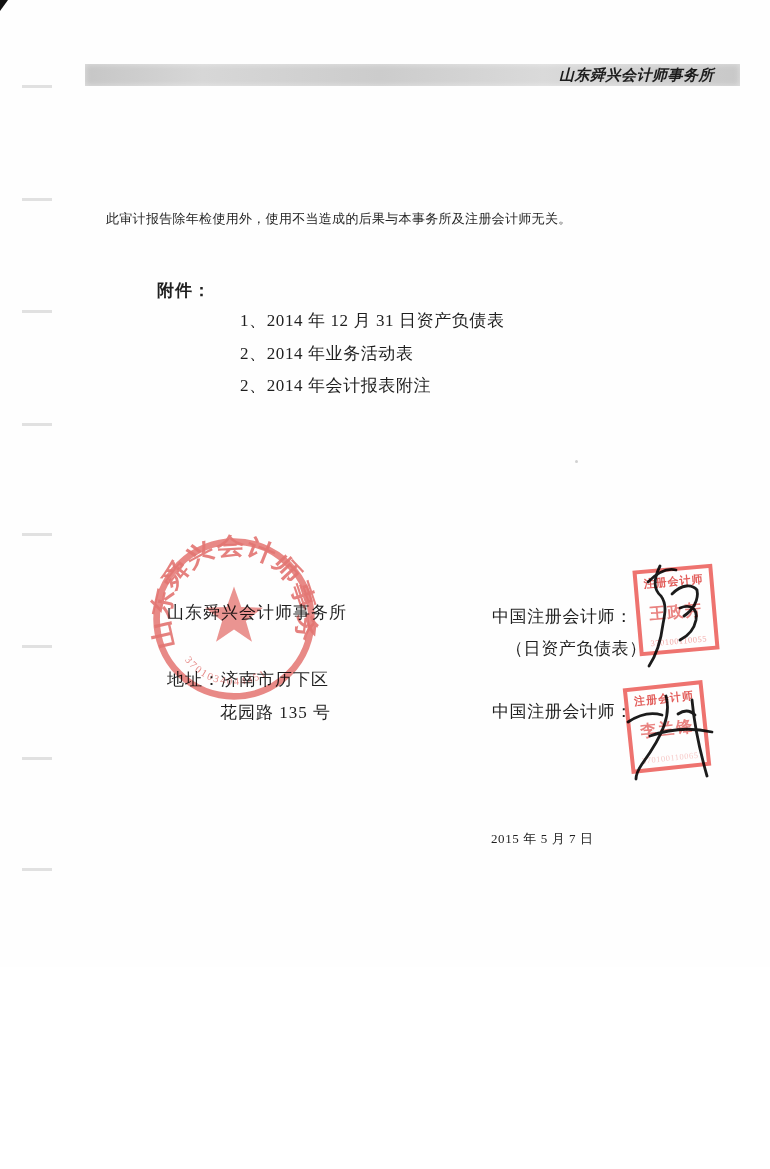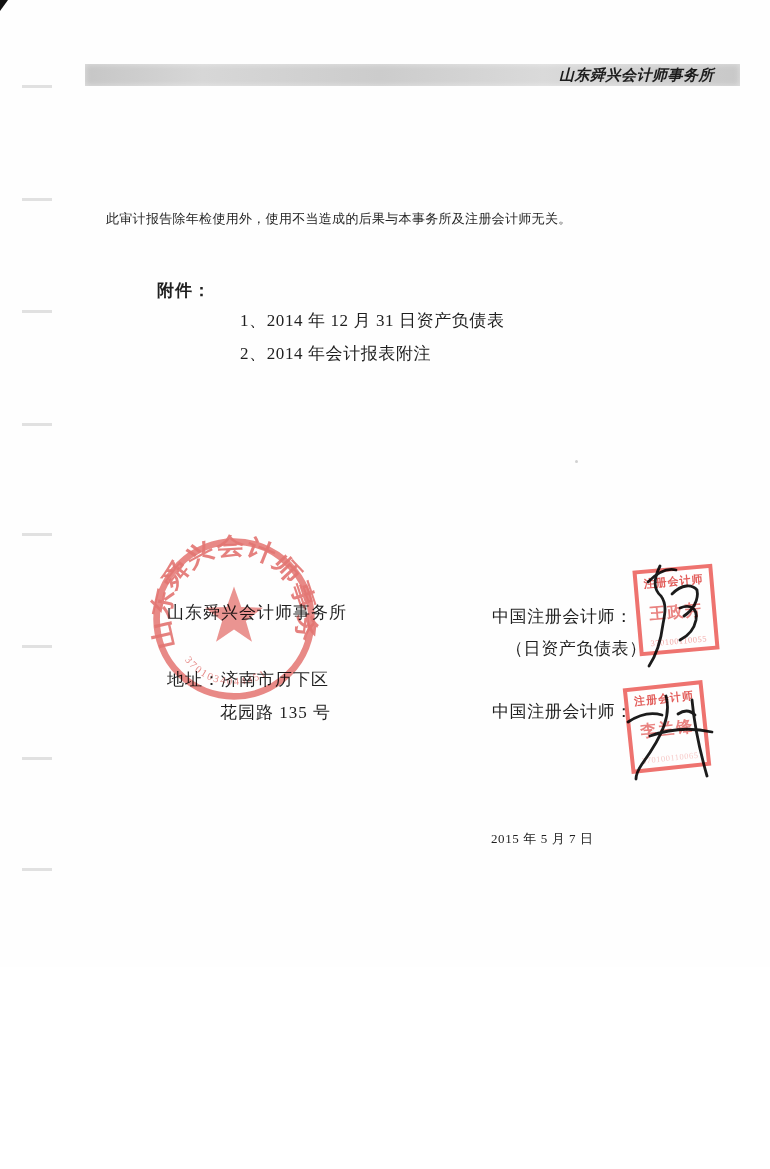--- a/index.html
+++ b/index.html
@@ -110,20 +110,21 @@
 
   <div class="header-bar">
     <span class="header-firm">山东舜兴会计师事务所</span>
   </div>
 
   <div class="txt disclaimer">此审计报告除年检使用外，使用不当造成的后果与本事务所及注册会计师无关。</div>
 
   <div class="txt attach-label">附件：</div>
   <div class="attach-list">
     <div class="item">1、2014 年 12 月 31 日资产负债表</div>
+    <div class="item">2、2014 年业务活动表</div>
     <div class="item">2、2014 年会计报表附注</div>
   </div>
 
   <div class="txt firm-name-line">山东舜兴会计师事务所</div>
   <div class="txt address-line1">地址：济南市历下区</div>
   <div class="txt address-line2">花园路 135 号</div>
 
   <svg class="seal" viewBox="0 0 180 180">
     <defs>
       <path id="ringTop" d="M 28.4 118.7 A 68 68 0 1 1 151.6 118.7" fill="none"></path>

